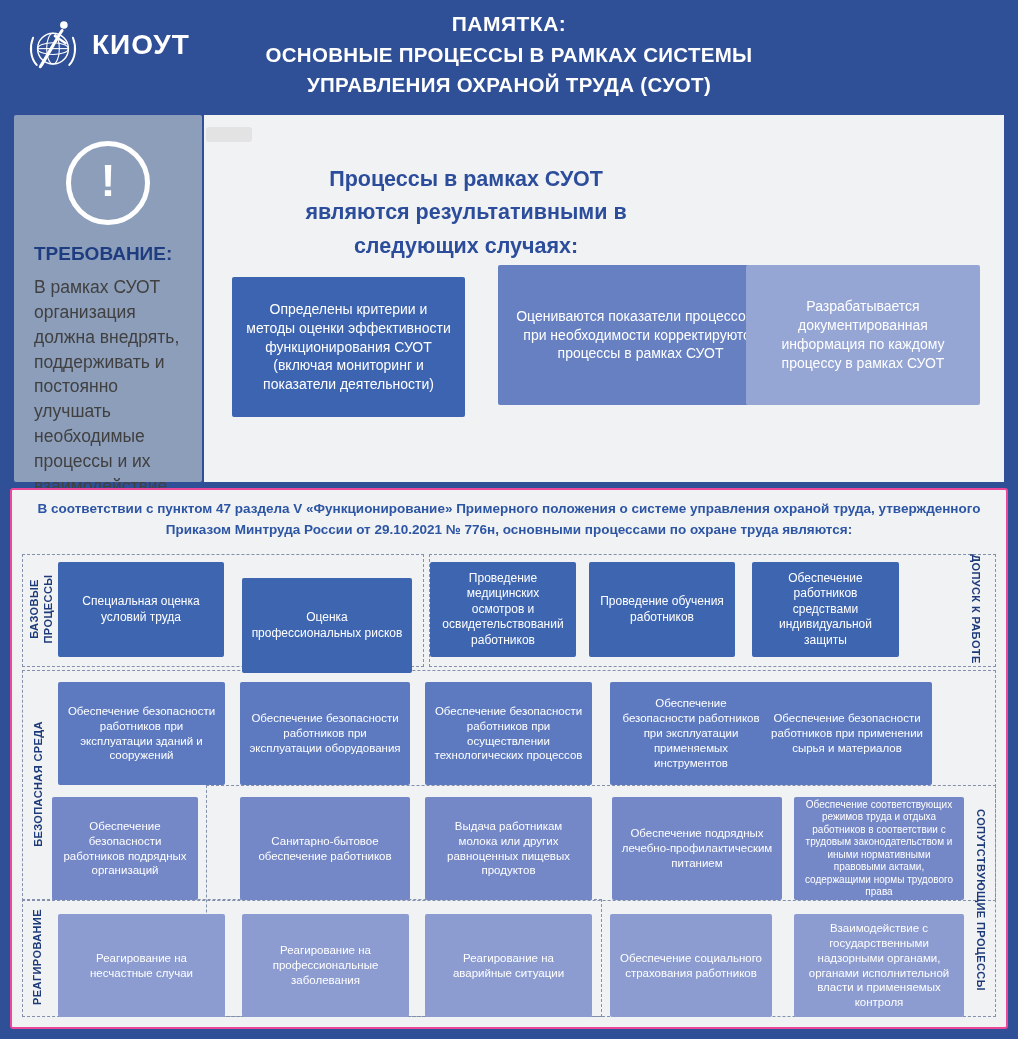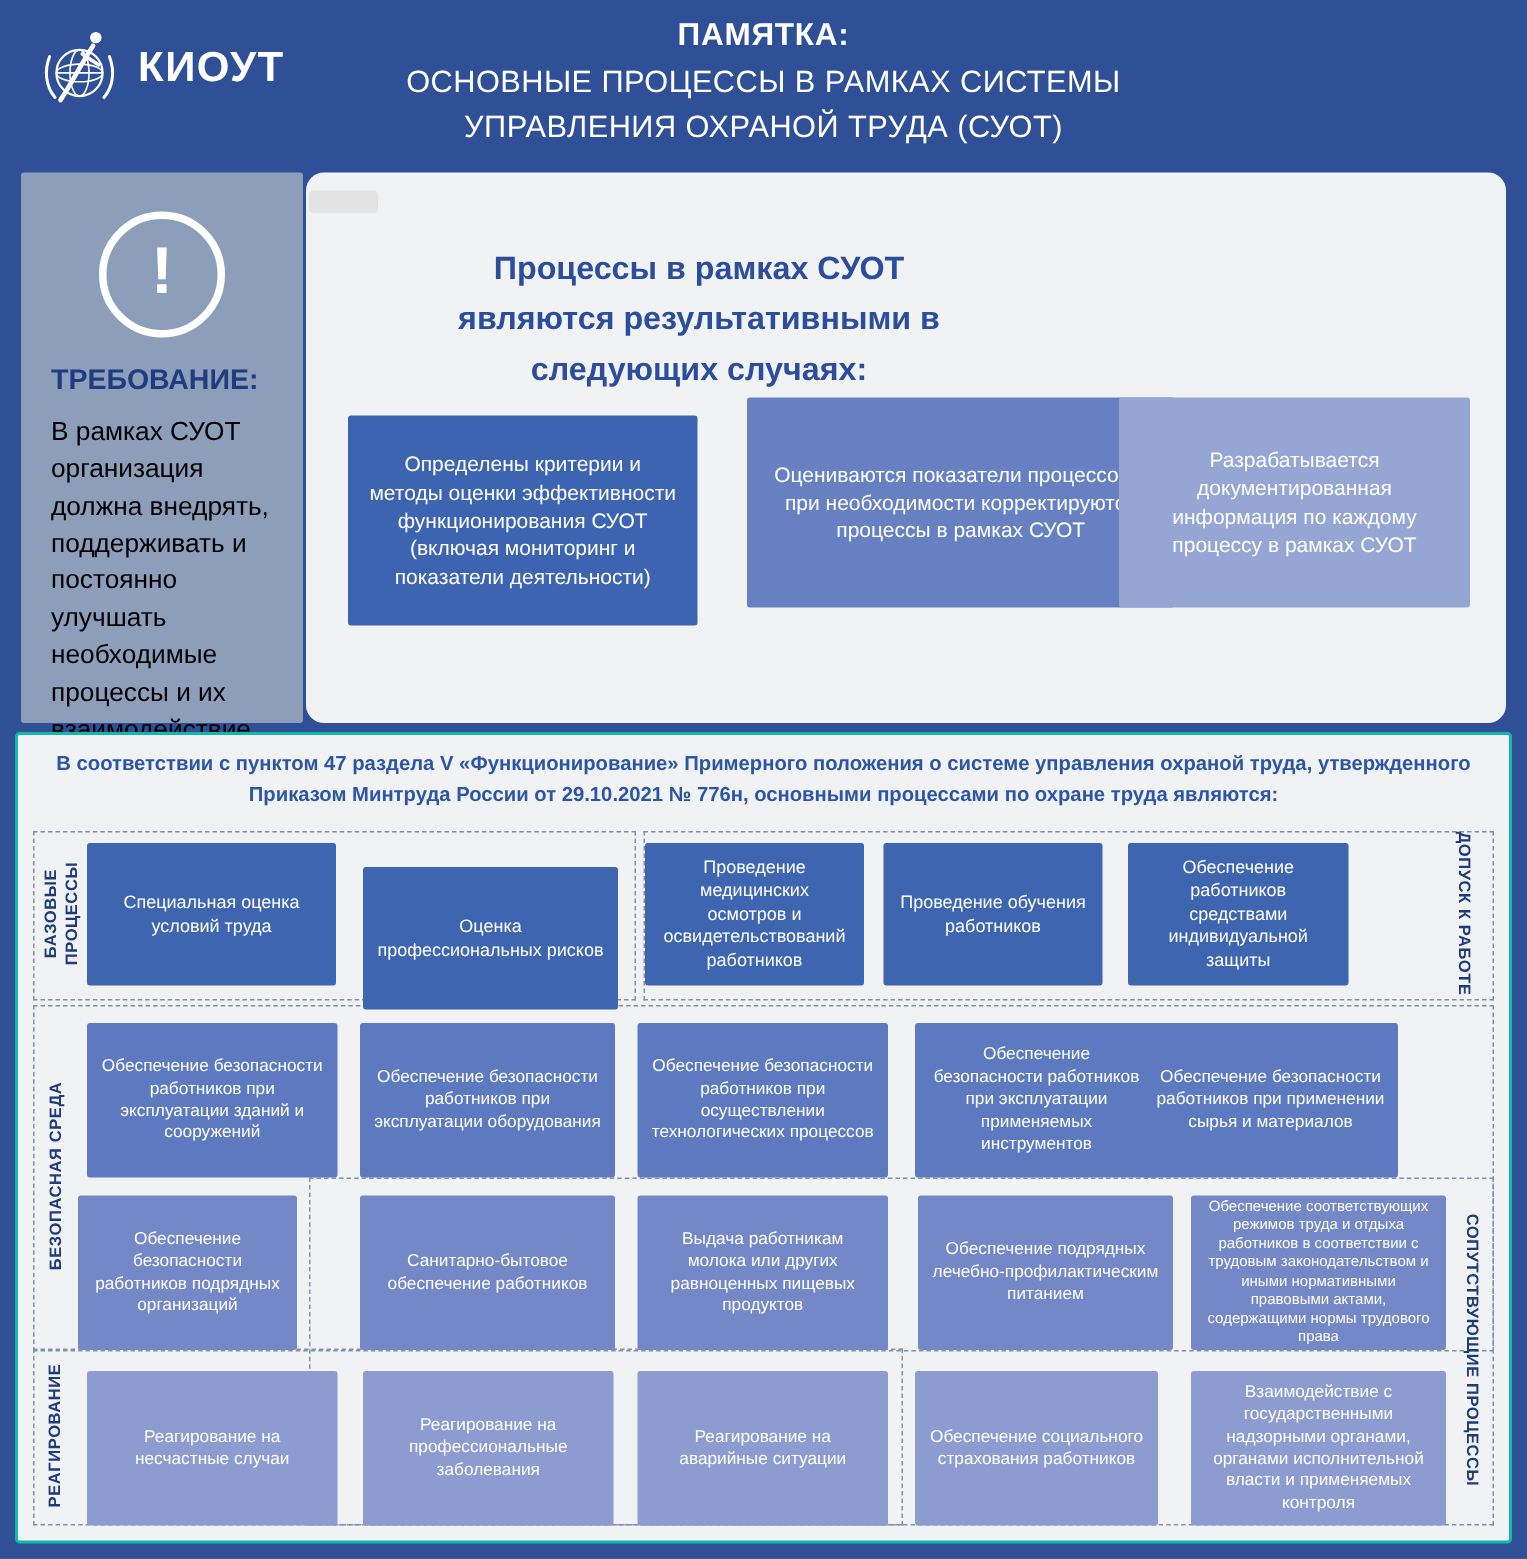--- a/index.html
+++ b/index.html
@@ -5,42 +5,42 @@
   html,body{margin:0;padding:0;background:#1f2f55;}
   .page{position:relative;width:1018px;height:1039px;background:#2f4f96;overflow:hidden;
         font-family:"Liberation Sans","DejaVu Sans",sans-serif;}
   
   .header{position:absolute;left:0;top:0;width:1018px;height:113px;background:#2f4f96;}
   .logo{position:absolute;left:24px;top:16px;display:flex;align-items:center;gap:10px;}
   .logo svg{display:block;}
   .logo-text{color:#ffffff;font-size:28px;font-weight:bold;letter-spacing:1px;}
   .titles{position:absolute;left:0;top:12px;width:1018px;text-align:center;color:#ffffff;}
   .title1{font-size:21px;font-weight:800;letter-spacing:.5px;margin-bottom:7px;}
-  .title2,.title3{font-size:20.5px;font-weight:400;letter-spacing:.3px;margin-bottom:6px;}
+  .title2,.title3{font-size:20.5px;font-weight:700;letter-spacing:.3px;margin-bottom:6px;}
   
   .req{position:absolute;left:14px;top:115px;width:188px;height:367px;background:#8d9ebb;border-radius:2px;}
   .req-icon{width:74px;height:74px;border:5px solid #ffffff;border-radius:50%;
             margin:26px auto 18px auto;display:flex;align-items:center;justify-content:center;}
   .req-icon span{color:#ffffff;font-size:44px;font-weight:bold;line-height:1;padding-bottom:4px;}
   .req-title{color:#1e3c80;font-size:19px;font-weight:800;padding:0 0 10px 20px;}
-  .req-body{color:#000000;font-size:17.5px;font-weight:500;line-height:1.42;padding:0 14px 0 20px;}
+  .req-body{color:#404040;font-size:17.5px;font-weight:500;line-height:1.42;padding:0 14px 0 20px;}
   
-  .eff{position:absolute;left:204px;top:115px;width:800px;height:367px;background:#f1f2f3;border-radius:12px;}
+  .eff{position:absolute;left:204px;top:115px;width:800px;height:367px;background:#f1f2f3;}
   .eff-artifact{position:absolute;left:2px;top:12px;width:46px;height:15px;background:#e3e3e4;border-radius:3px;}
   .eff-heading{position:absolute;left:72px;top:48px;width:380px;text-align:center;
                color:#2b4d9b;font-size:21.5px;font-weight:800;line-height:1.55;}
   .card{position:absolute;top:150px;height:140px;border-radius:2px;display:flex;
         align-items:center;justify-content:center;text-align:center;
         color:#ffffff;font-size:14px;line-height:1.35;padding:8px 14px;box-sizing:border-box;}
   .card1{left:28px;width:233px;margin-top:12px;}
   .card2{left:294px;width:285px;}
   .card3{left:542px;width:234px;}
   
   .panel{position:absolute;left:10px;top:488px;width:998px;height:541px;background:#f1f2f3;
-         border:2px solid #14b8a6;border-radius:3px;box-sizing:border-box;}
+         border:2px solid #ec4899;border-radius:3px;box-sizing:border-box;}
   .intro{margin:9px auto 0 auto;width:952px;text-align:center;color:#2c55a4;
          font-size:13.5px;font-weight:bold;line-height:1.55;}
   .grp{position:absolute;border:1px dashed #8290ac;}
   .gbox{position:absolute;border-radius:2px;display:flex;align-items:center;justify-content:center;
         text-align:center;color:#ffffff;line-height:1.3;padding:4px 9px;box-sizing:border-box;}
   .r1 .gbox,.gbox.row1{font-size:12px;}
   .gbox.row234{font-size:11.5px;}
   .gbox.tiny{font-size:10px;line-height:1.25;padding:4px 6px;}
   .vlabel{position:absolute;display:flex;align-items:center;justify-content:center;text-align:center;
           color:#1d3a7a;font-size:11px;font-weight:800;letter-spacing:.4px;line-height:1.25;}

